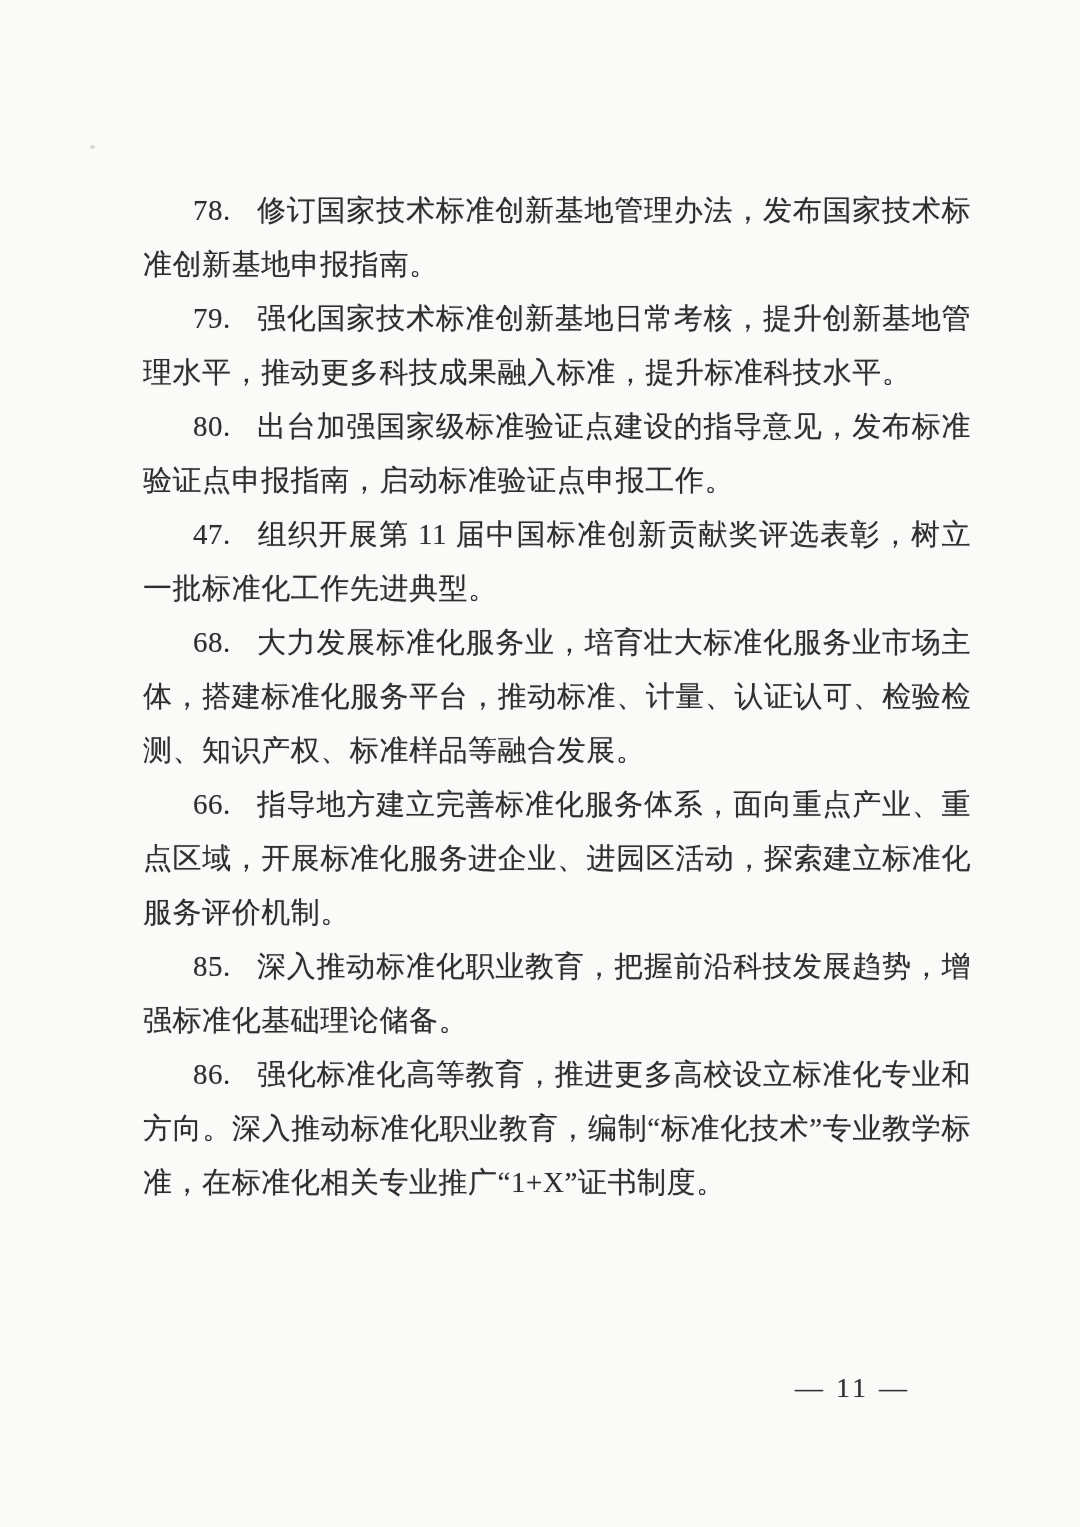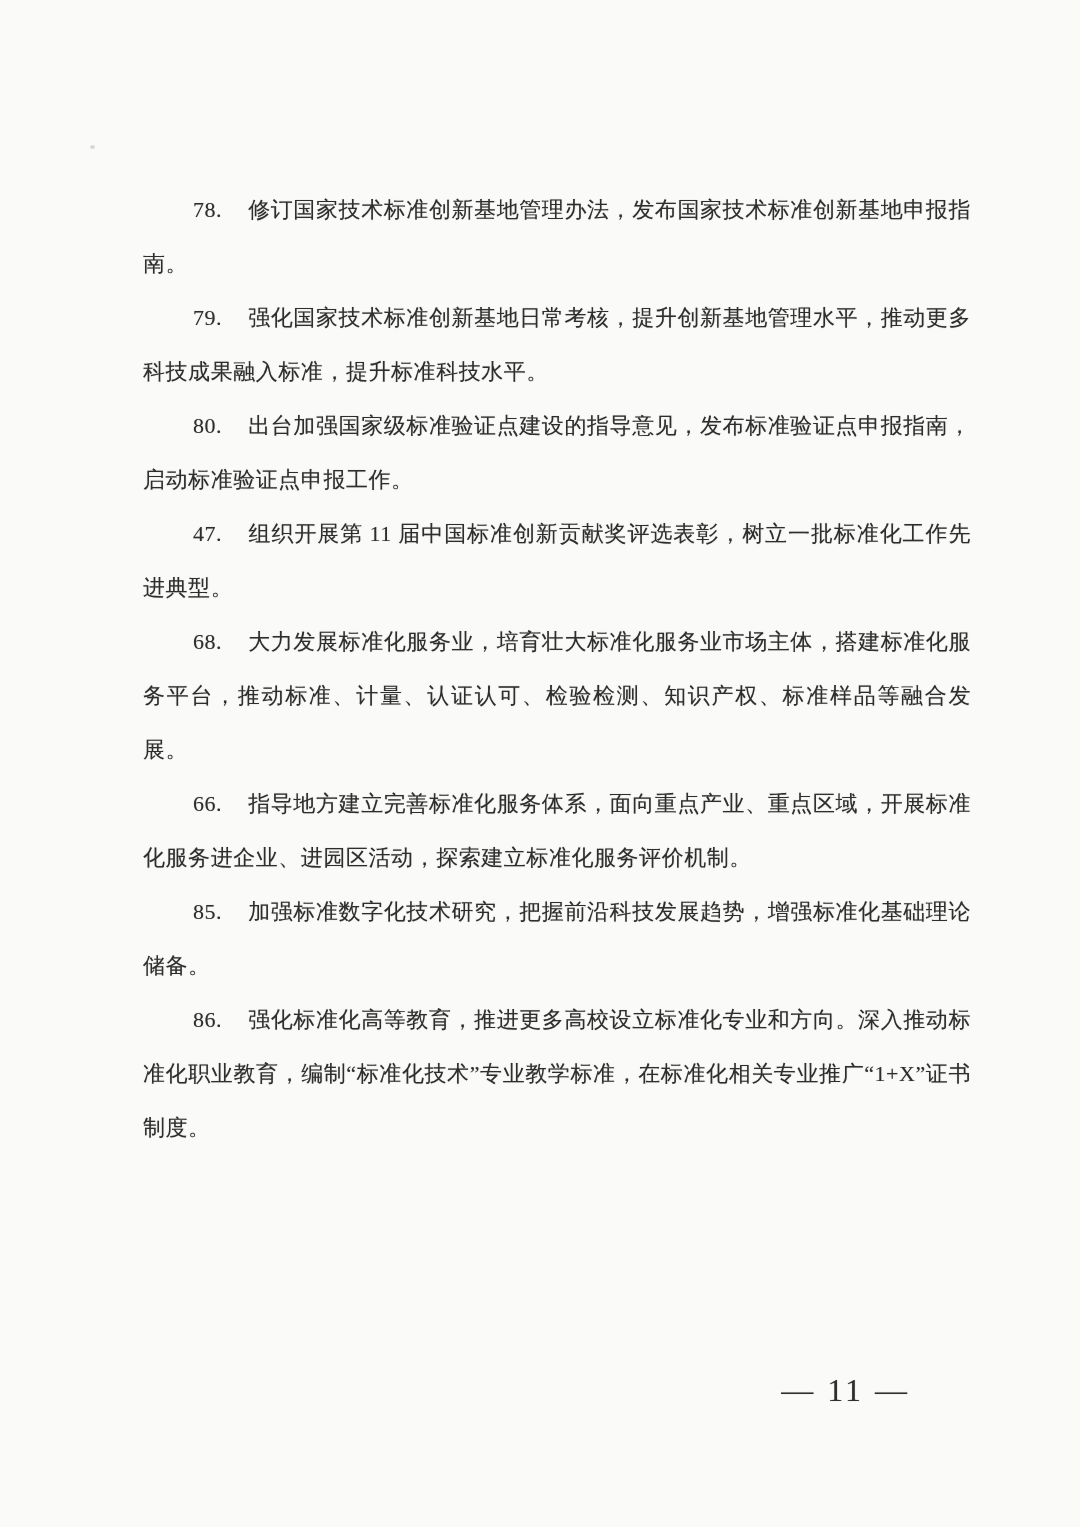--- a/index.html
+++ b/index.html
@@ -17,41 +17,41 @@
   .page {
     position: absolute;
     inset: 0;
   }
   .content {
     position: absolute;
     top: 183px;
     left: 143px;
     width: 828px;
     color: var(--ink, #2e2e2e);
-    font-size: 22px;
+    font-size: 29px;
     line-height: 54px;
     letter-spacing: 0.55px;
     text-align: justify;
     text-justify: inter-character;
     line-break: strict;
   }
   .para {
     margin: 0;
     text-indent: 50px;
     text-shadow: 0 0 1px rgba(46,46,46,0.38);
   }
   .num {
     margin-right: 26px;
   }
   .page-number {
     position: absolute;
     top: 1372px;
     right: 170px;
     color: var(--ink, #2e2e2e);
-    font-size: 32px;
+    font-size: 28px;
     letter-spacing: 3px;
     text-shadow: 0 0 1px rgba(46,46,46,0.38);
     white-space: nowrap;
   }
   .speck {
     position: absolute;
     left: 90px;
     top: 145px;
     width: 5px;
     height: 4px;
@@ -71,19 +71,19 @@
 
   <p class="para"><span class="num">80.</span><span class="txt">出台加强国家级标准验证点建设的指导意见，发布标准验证点申报指南，启动标准验证点申报工作。</span></p>
 
   <p class="para"><span class="num">47.</span><span class="txt">组织开展第 11 届中国标准创新贡献奖评选表彰，树立一批标准化工作先进典型。</span></p>
 
   <p class="para"><span class="num">68.</span><span class="txt">大力发展标准化服务业，培育壮大标准化服务业市场主体，搭建标准化服务平台，推动标准、计量、认证认可、检验检测、知识产权、标准样品等融合发展。</span></p>
 
 
   <p class="para"><span class="num">66.</span><span class="txt">指导地方建立完善标准化服务体系，面向重点产业、重点区域，开展标准化服务进企业、进园区活动，探索建立标准化服务评价机制。</span></p>
 
-  <p class="para"><span class="num">85.</span><span class="txt">加强标准数字化技术研究，把握前沿科技发展趋势，增强标准化基础理论储备。</span></p>
+  <p class="para"><span class="num">85.</span><span class="txt">深入推动标准化职业教育，把握前沿科技发展趋势，增强标准化基础理论储备。</span></p>
 
   <p class="para"><span class="num">86.</span><span class="txt">强化标准化高等教育，推进更多高校设立标准化专业和方向。深入推动标准化职业教育，编制“标准化技术”专业教学标准，在标准化相关专业推广“1+X”证书制度。</span></p>
 
 </div>
   <div class="page-number">— 11 —</div>
 </div>
 
 </body></html>

